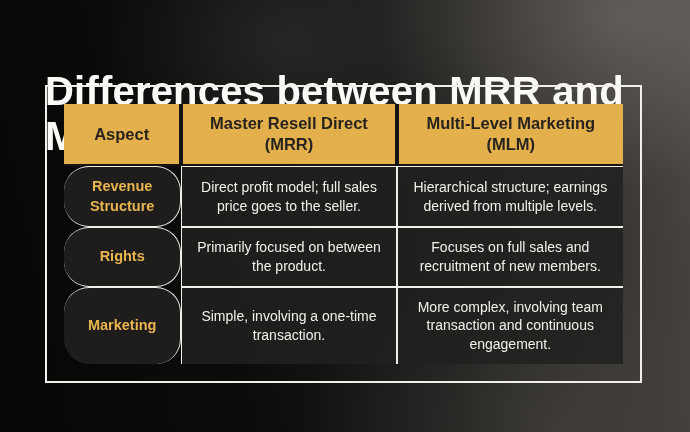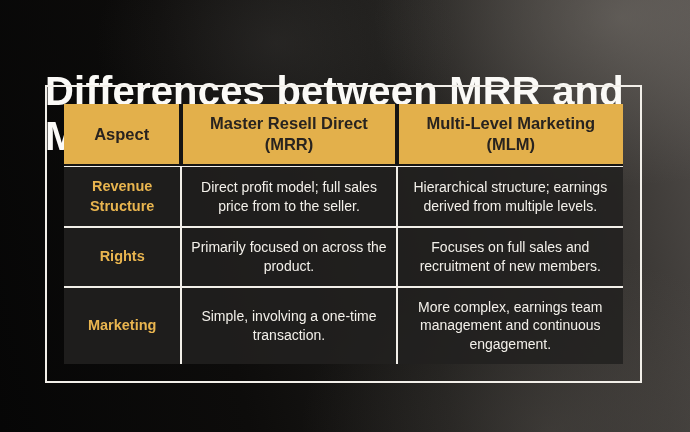--- a/index.html
+++ b/index.html
@@ -78,20 +78,21 @@
   td.cell:first-child { border-left: none; }
   td.cell:last-child  { border-right: none; margin-top: 44px; }
   tbody tr:last-child td.cell { border-bottom: none; }
 
   td.aspect {
     color: #E9B54F;
     font-weight: bold;
     font-size: 14.5px;
     padding-left: 3px;
     padding-right: 3px;
+    border-radius: 25px;
   }
 </style>
 </head>
 <body>
 
 <div class="slide">
 
   <div class="slide-title">Differences between MRR and MLM</div>
 
   <div class="table-frame">
@@ -106,30 +107,30 @@
           <th class="hdr">Aspect</th>
           <th class="hdr">Master Resell Direct
 (MRR)</th>
           <th class="hdr">Multi-Level Marketing
 (MLM)</th>
         </tr>
       </thead>
       <tbody>
         <tr>
           <td class="cell aspect">Revenue Structure</td>
-          <td class="cell">Direct profit model; full sales price from to the seller.</td>
+          <td class="cell">Direct profit model; full sales price goes to the seller.</td>
           <td class="cell">Hierarchical structure; earnings derived from multiple levels.</td>
         </tr>
         <tr>
           <td class="cell aspect">Rights</td>
-          <td class="cell">Primarily focused on across the product.</td>
+          <td class="cell">Primarily focused on between the product.</td>
           <td class="cell">Focuses on full sales and recruitment of new members.</td>
         </tr>
         <tr>
           <td class="cell aspect">Marketing</td>
           <td class="cell">Simple, involving a one-time transaction.</td>
-          <td class="cell">More complex, earnings team management and continuous engagement.</td>
+          <td class="cell">More complex, involving team transaction and continuous engagement.</td>
         </tr>
       </tbody>
     </table>
   </div>
 
 </div>
 
 </body></html>

